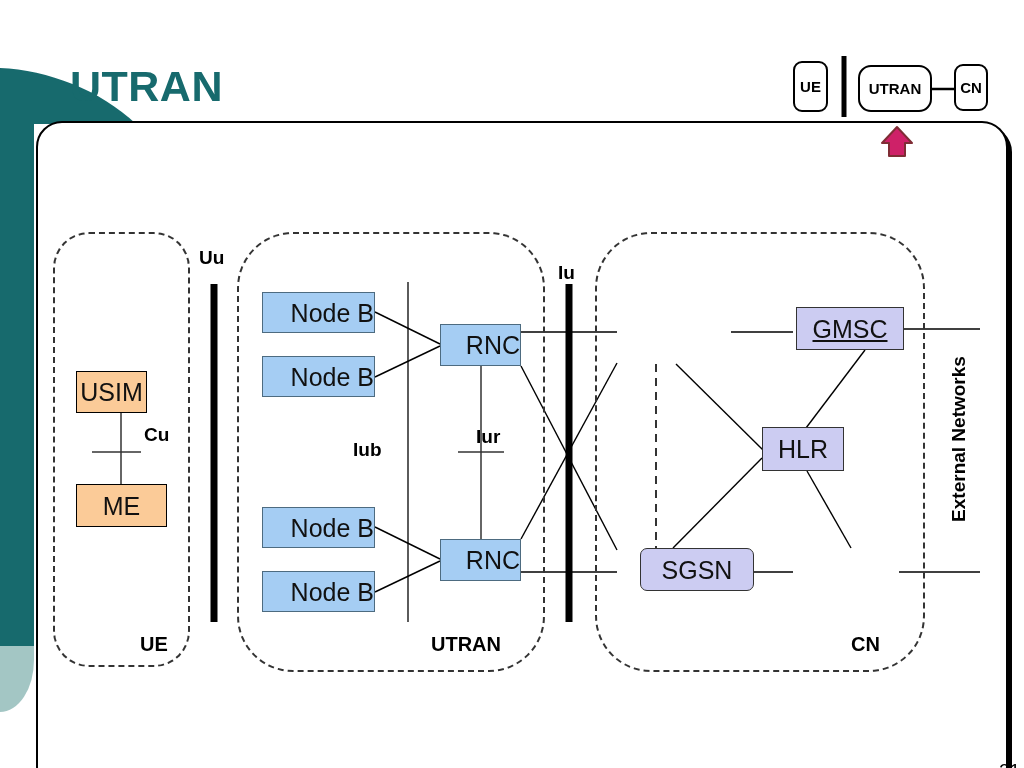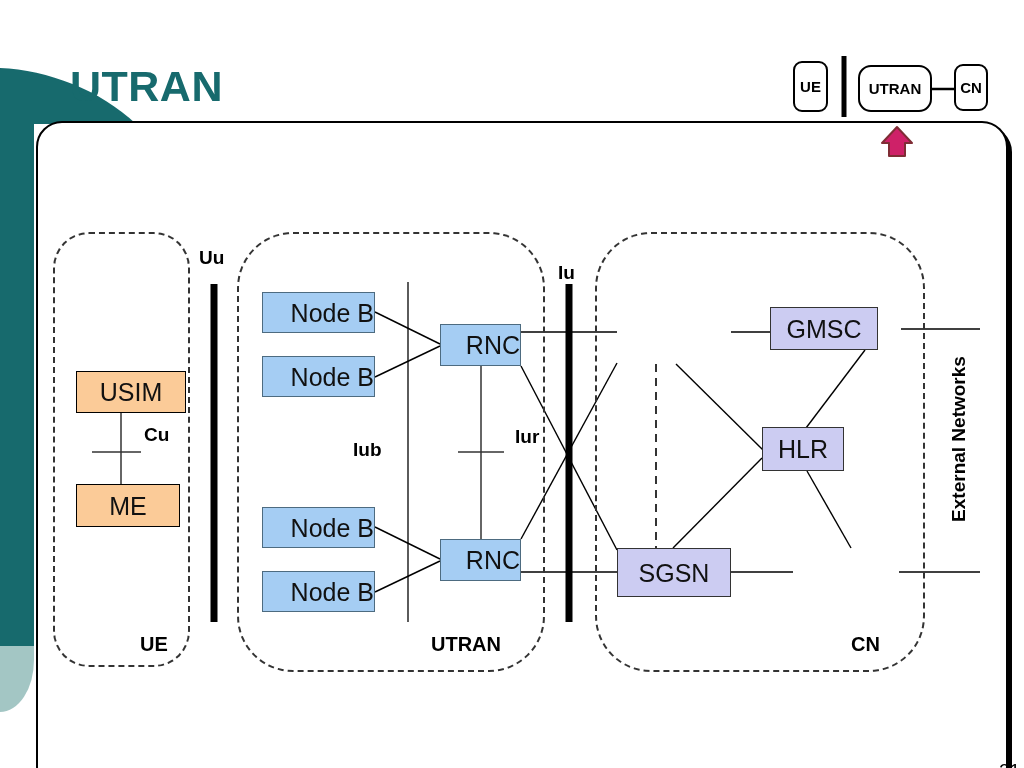--- a/index.html
+++ b/index.html
@@ -40,39 +40,39 @@
   .lbl-utran{left:431px;top:589px;}
   .lbl-cn{left:851px;top:589px;}
   
   .nodebox{
     position:absolute;display:flex;align-items:center;justify-content:center;
     font-size:25px;color:#111;box-sizing:border-box;text-align:center;line-height:1.12;
   }
   .orange{background:#fbcb98;border:1.6px solid #000;}
   .blue{background:#a5cdf3;border:1.4px solid #4d6b80;justify-content:flex-end;}
   .lav{background:#ccccf2;border:1.4px solid #333;}
-  .b-usim{left:76px;top:327px;width:110px;height:42px;}
-  .b-me{left:76px;top:440px;width:104px;height:43px;}
+  .b-usim{left:76px;top:327px;width:71px;height:42px;}
+  .b-me{left:76px;top:440px;width:91px;height:43px;}
   .b-nodeb1{left:262px;top:248px;width:113px;height:41px;}
   .b-nodeb2{left:262px;top:312px;width:113px;height:41px;}
   .b-nodeb3{left:262px;top:463px;width:113px;height:41px;}
   .b-nodeb4{left:262px;top:527px;width:113px;height:41px;}
   .b-rnc1{left:440px;top:280px;width:81px;height:42px;}
   .b-rnc2{left:440px;top:495px;width:81px;height:42px;}
   .b-msc{left:617px;top:246px;width:114px;height:74px;}
-  .b-gmsc{left:770px;top:263px;width:108px;height:43px;}
+  .b-gmsc{left:796px;top:263px;width:108px;height:43px;text-decoration:underline;}
   .b-hlr{left:762px;top:383px;width:82px;height:44px;}
-  .b-sgsn{left:617px;top:504px;width:114px;height:49px;}
+  .b-sgsn{left:640px;top:504px;width:114px;height:43px;border-radius:7px;}
   .b-ggsn{left:793px;top:504px;width:106px;height:43px;}
   
   .iface{position:absolute;font-weight:bold;font-size:19px;color:#000;}
   .if-uu{left:199px;top:203px;}
   .if-cu{left:144px;top:380px;}
   .if-iub{left:353px;top:395px;}
-  .if-iur{left:515px;top:382px;}
+  .if-iur{left:476px;top:382px;}
   .if-iu{left:558px;top:218px;}
   .ext-label{
     position:absolute;left:959px;top:395px;font-weight:bold;font-size:19px;color:#000;
     white-space:nowrap;transform:translate(-50%,-50%) rotate(-90deg);
   }
   .page-num{position:absolute;left:999px;top:716px;font-size:19px;color:#000;}
   svg{position:absolute;left:0;top:0;}
 </style>
 </head>
 <body>

